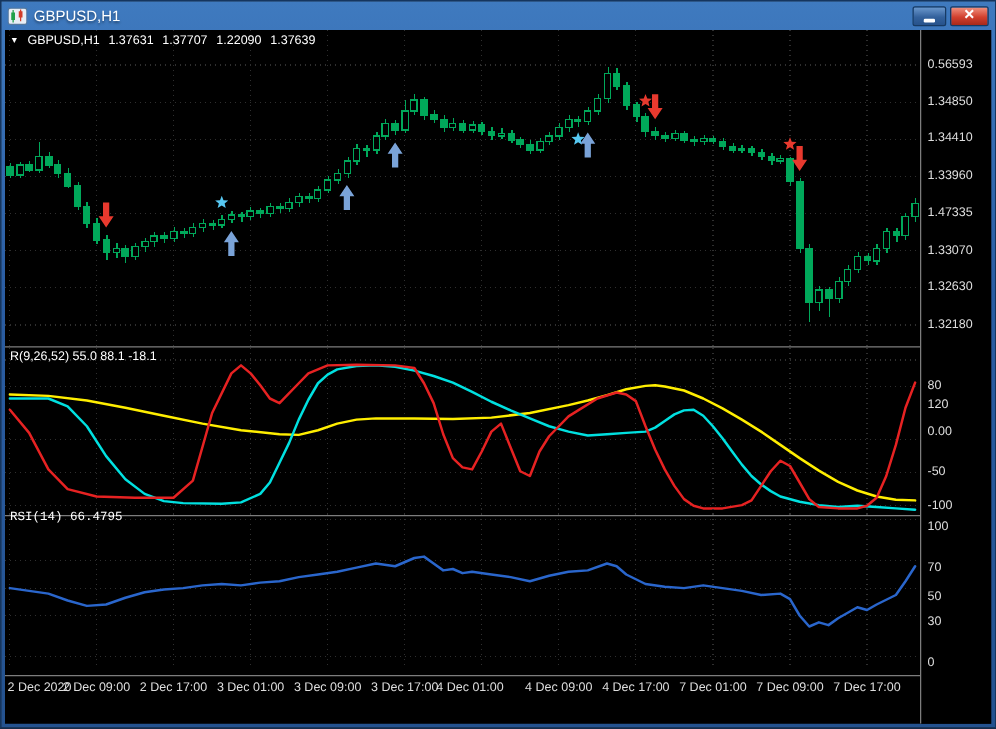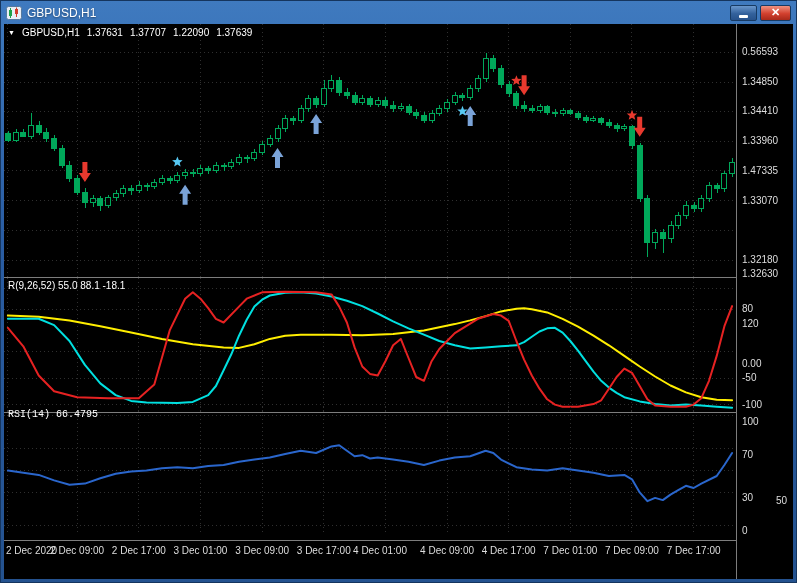--- a/index.html
+++ b/index.html
@@ -362,41 +362,41 @@
 
     <div class="sep" style="top:516px"></div>
 
     <div class="time-axis" id="time-axis">
         <span class="ttick" style="left: 2px;">2 Dec 2020</span>
         <span class="ttick" style="left: 39.2px; width: 68px; text-align: center;">2 Dec 09:00</span>
         <span class="ttick" style="left: 100.842px; width: 68px; text-align: center;">2 Dec 17:00</span>
         <span class="ttick" style="left: 162.484px; width: 68px; text-align: center;">3 Dec 01:00</span>
         <span class="ttick" style="left: 224.126px; width: 68px; text-align: center;">3 Dec 09:00</span>
         <span class="ttick" style="left: 285.768px; width: 68px; text-align: center;">3 Dec 17:00</span>
-        <span class="ttick" style="left: 335px; width: 68px; text-align: right;">4 Dec 01:00</span>
+        <span class="ttick" style="left: 345px; width: 68px; text-align: left;">4 Dec 01:00</span>
         <span class="ttick" style="left: 409.053px; width: 68px; text-align: center;">4 Dec 09:00</span>
         <span class="ttick" style="left: 470.695px; width: 68px; text-align: center;">4 Dec 17:00</span>
         <span class="ttick" style="left: 532.337px; width: 68px; text-align: center;">7 Dec 01:00</span>
         <span class="ttick" style="left: 593.979px; width: 68px; text-align: center;">7 Dec 09:00</span>
         <span class="ttick" style="left: 655.621px; width: 68px; text-align: center;">7 Dec 17:00</span>
       </div>
     <div class="price-axis" id="price-axis">
         <span class="ytick" style="top: 22px;">0.56593</span>
         <span class="ytick" style="top: 52px;">1.34850</span>
         <span class="ytick" style="top: 81.3333px;">1.34410</span>
         <span class="ytick" style="top: 111.333px;">1.33960</span>
         <span class="ytick" style="top: 140.667px;">1.47335</span>
         <span class="ytick" style="top: 170.667px;">1.33070</span>
-        <span class="ytick" style="top: 200px; margin-top: 44px;">1.32630</span>
+        <span class="ytick" style="top: 200px;">1.32630</span>
         <span class="ytick" style="top: 230px;">1.32180</span>
         <span class="ytick" style="top: 258.063px; margin-top: 36px;">120</span>
         <span class="ytick" style="top: 279.249px;">80</span>
-        <span class="ytick" style="top: 334px;">0.00</span>
+        <span class="ytick" style="top: 316px;">0.00</span>
         <span class="ytick" style="top: 348.103px;">-50</span>
         <span class="ytick" style="top: 374.585px;">-100</span>
         <span class="ytick" style="top: 391.759px;">100</span>
         <span class="ytick" style="top: 424.603px;">70</span>
-        <span class="ytick" style="top: 471px; margin-left: 34px;">50</span>
+        <span class="ytick" style="top: 448px;">50</span>
         <span class="ytick" style="top: 468.397px;">30</span>
         <span class="ytick" style="top: 501.241px;">0</span>
       </div>
   </div>
 </div>
 
 </body></html>

